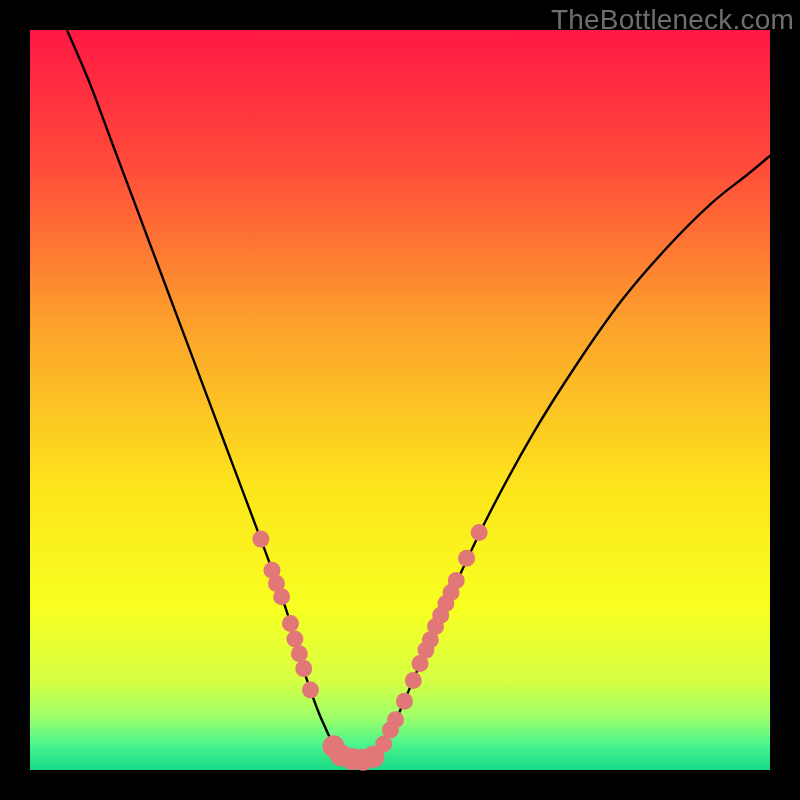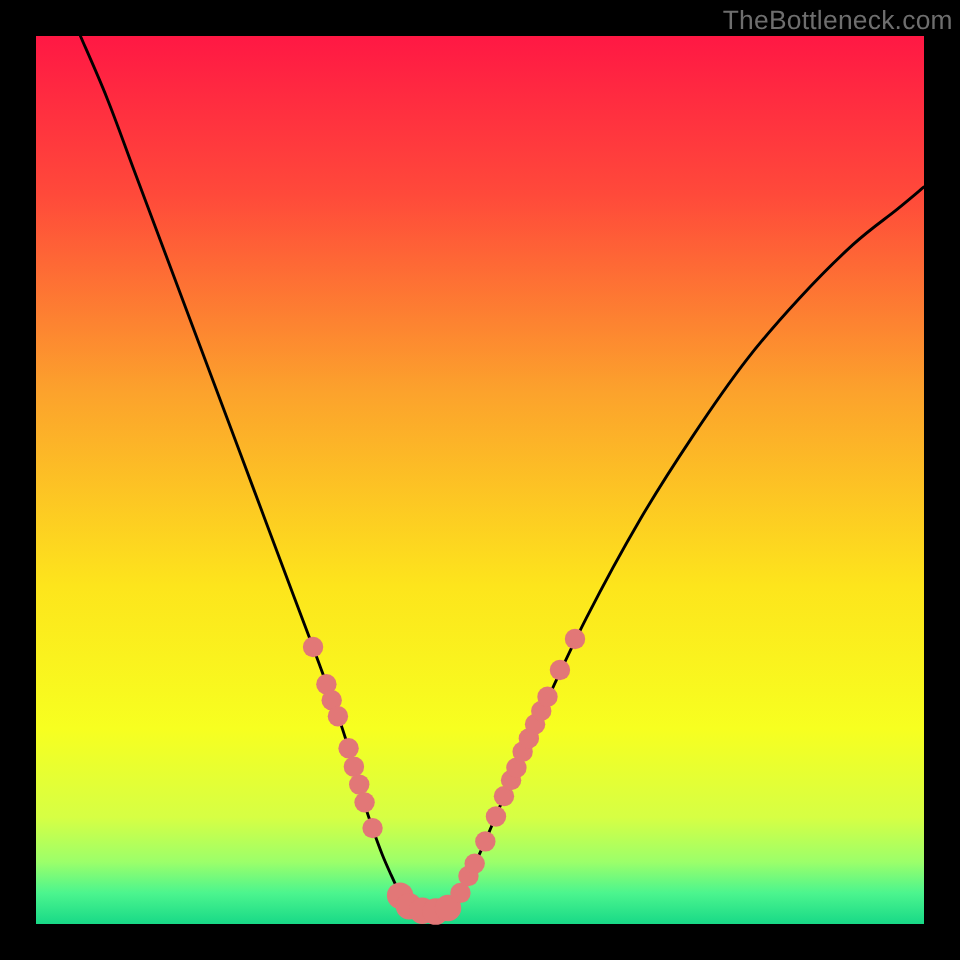--- a/index.html
+++ b/index.html
@@ -15,21 +15,21 @@
     position: relative;
     width: 800px;
     height: 800px;
     background: #000000;
   }
   .watermark {
     position: absolute;
     top: 4px;
     right: 6px;
     color: #6e6e6e;
-    font-size: 22px;
+    font-size: 28px;
     font-weight: 500;
     letter-spacing: 0.2px;
     user-select: none;
   }
   svg {
     position: absolute;
     left: 0;
     top: 0;
   }
 </style>

